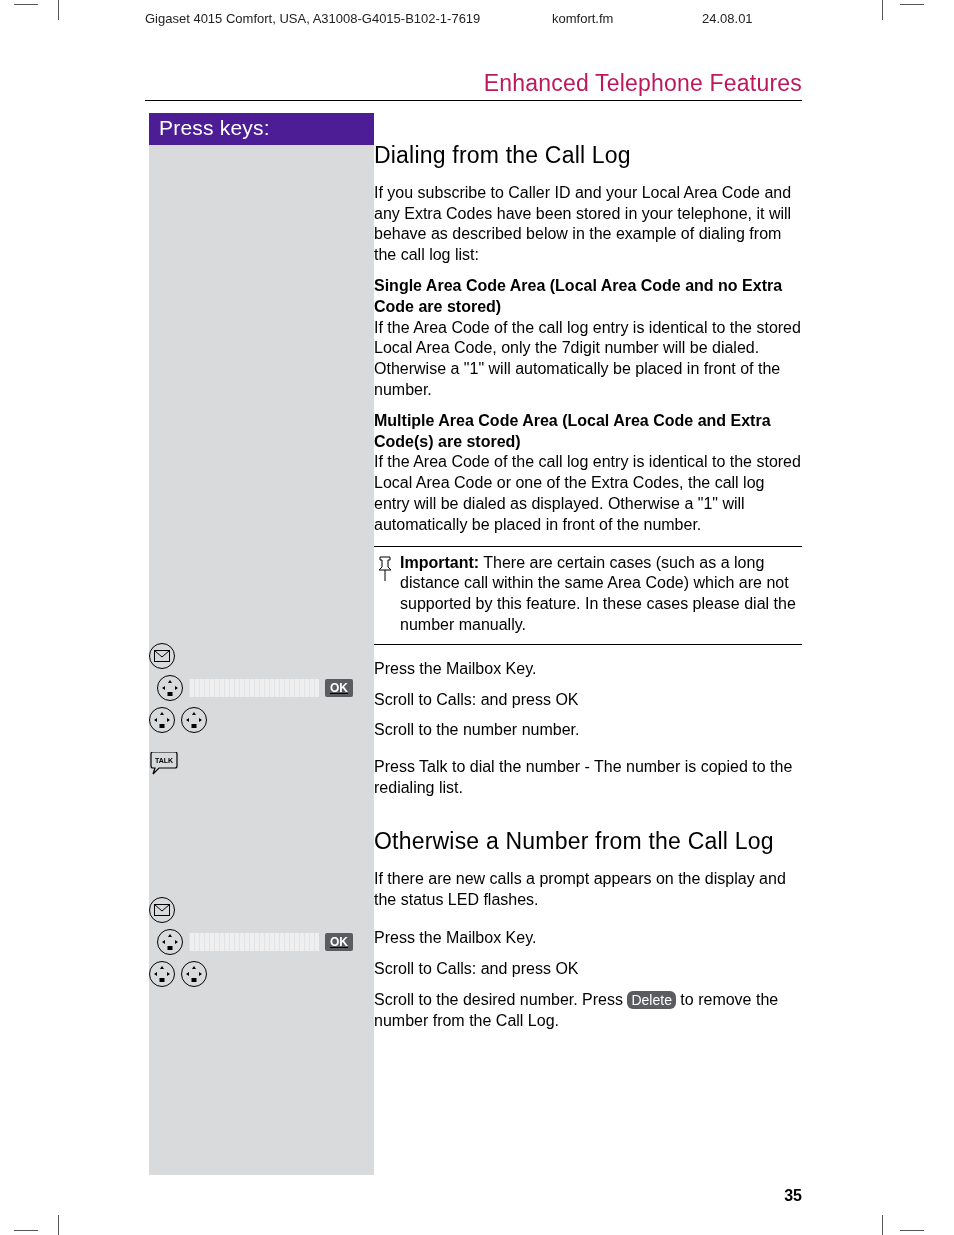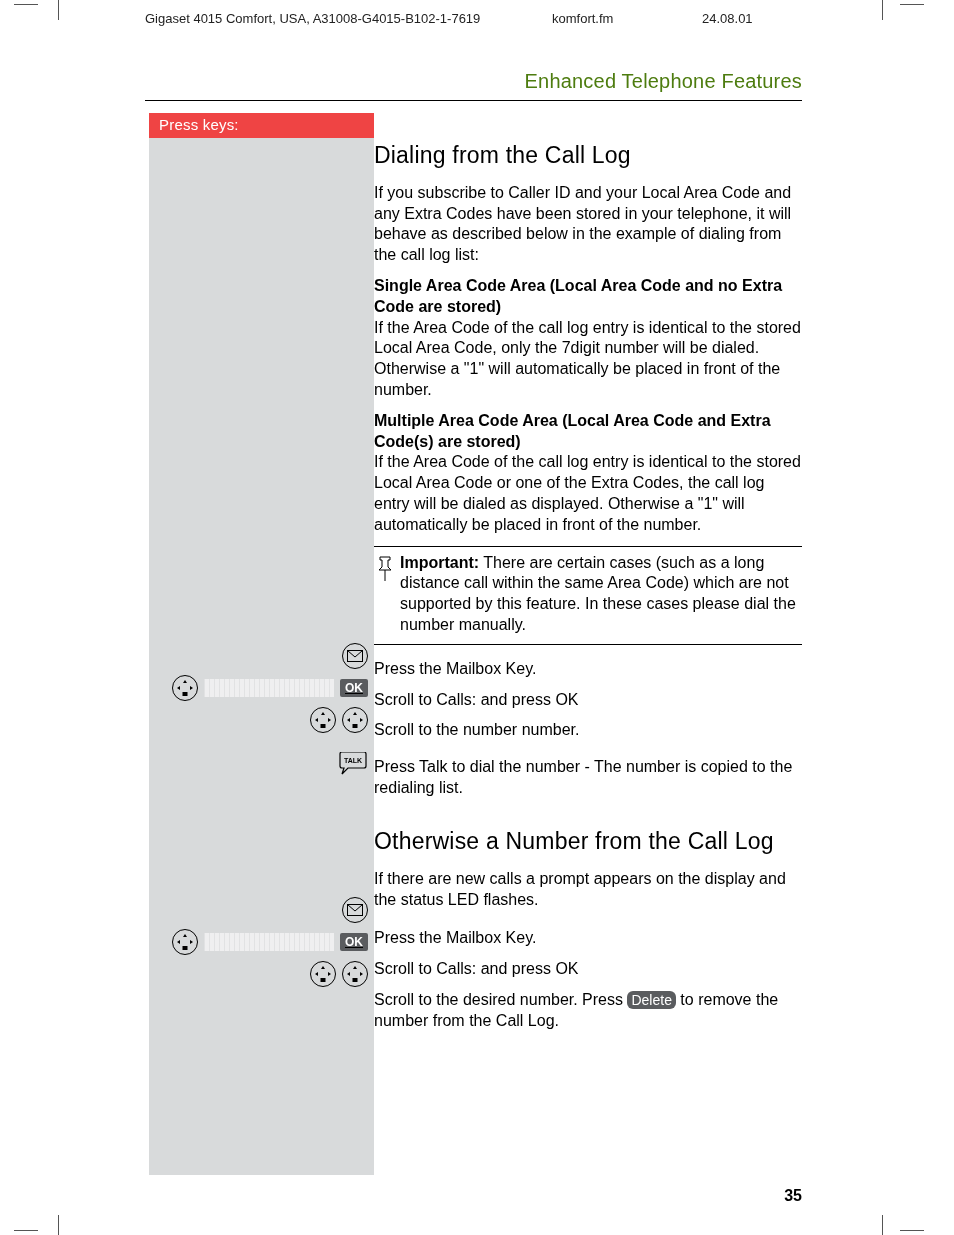--- a/index.html
+++ b/index.html
@@ -30,22 +30,22 @@
   }
   .header-meta .left { flex: 1; }
   .header-meta .mid { width: 150px; text-align: left; }
   .header-meta .right { width: 120px; text-align: left; }
   .section-title {
     position: absolute;
     top: 70px;
     right: 115px;
     font-family: "Arial Narrow", Arial, sans-serif;
     font-stretch: condensed;
-    font-size: 20px;
-    color: #4d7c0f;
+    font-size: 23px;
+    color: #be185d;
     letter-spacing: 0.2px;
   }
   .rule {
     position: absolute;
     top: 100px;
     left: 145px;
     right: 115px;
     height: 1px;
     background: #000;
   }
@@ -57,35 +57,35 @@
     bottom: 60px;
     display: flex;
   }
   .sidebar {
     width: 225px;
     background: #d8dadb;
     flex-shrink: 0;
     position: relative;
   }
   .sidebar-header {
-    background: #ef4444;
+    background: #4c1d95;
     color: #fff;
     font-family: "Arial Narrow", Arial, sans-serif;
     font-stretch: condensed;
-    font-size: 15px;
+    font-size: 21px;
     padding: 3px 10px 5px 10px;
     letter-spacing: 0.2px;
   }
   .sidebar-row {
     position: absolute;
     left: 0;
     right: 6px;
     display: flex;
     align-items: center;
-    justify-content: flex-end;
+    justify-content: flex-start;
     gap: 6px;
     height: 30px;
     text-decoration: underline;
   }
   .icon-circle {
     width: 26px;
     height: 26px;
     border: 1.5px solid #000;
     border-radius: 50%;
     display: flex;

